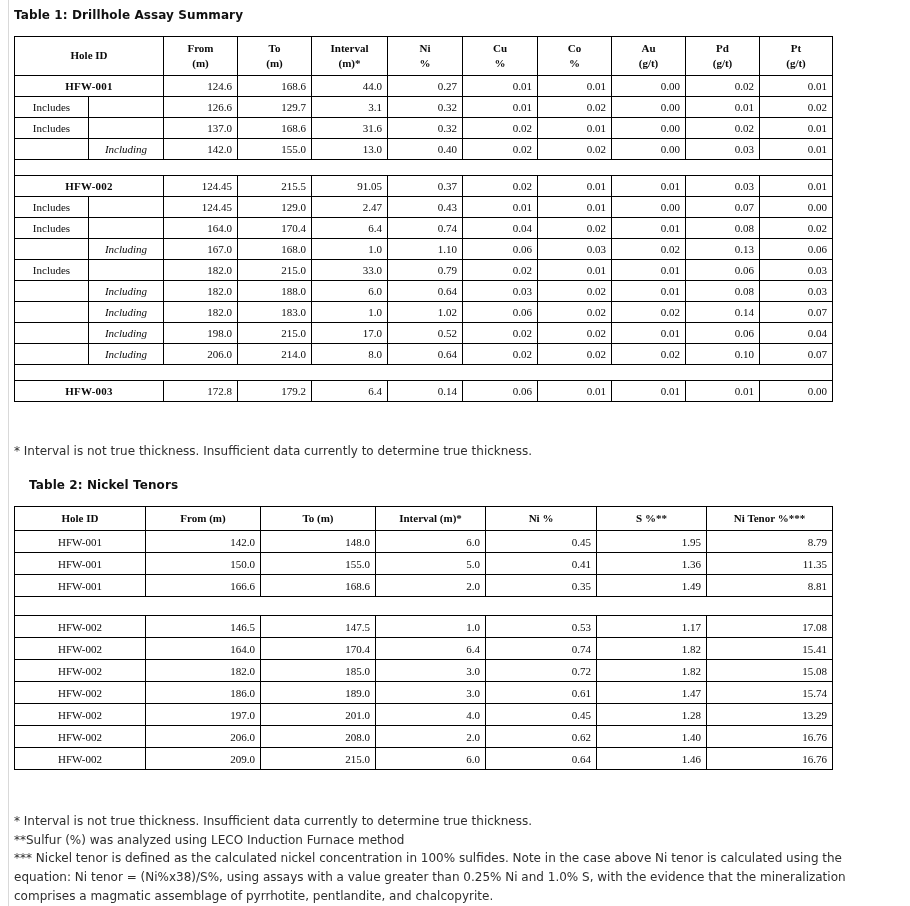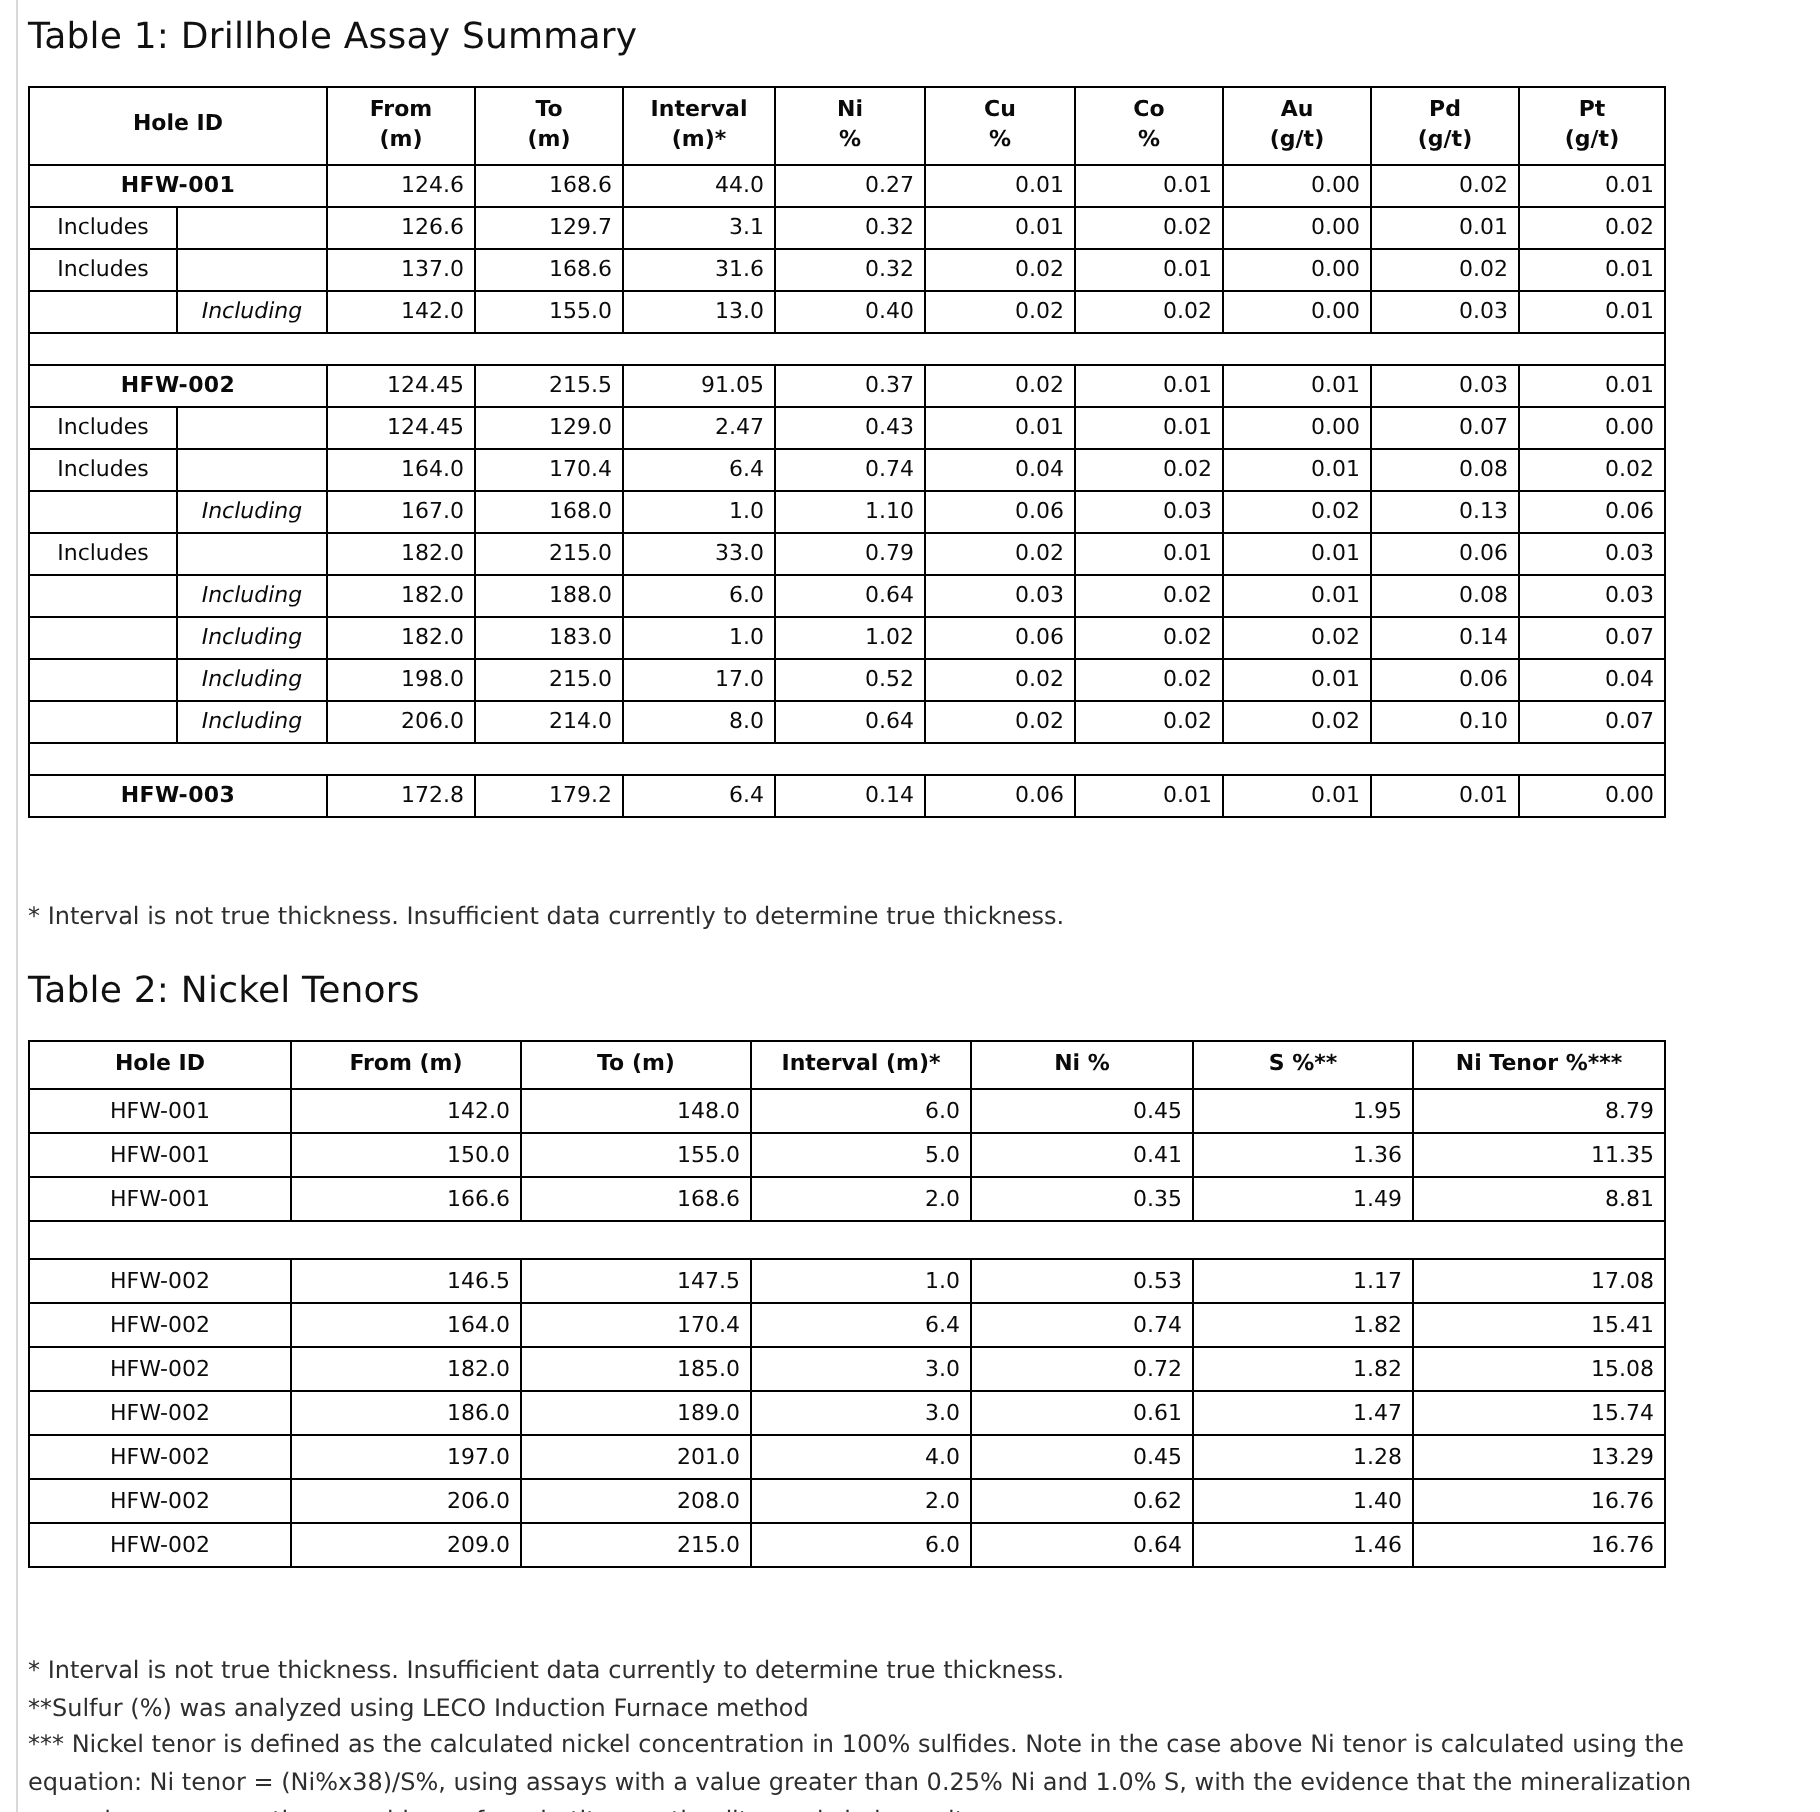--- a/index.html
+++ b/index.html
@@ -11,32 +11,33 @@
     color: #000;
   }
   .page {
     margin-left: 8px;
     border-left: 1px solid #d9d9d9;
     padding: 6px 12px 10px 5px;
     min-height: 906px;
     width: 902px;
   }
   .tbl-title {
-    font-size: 18px;
-    font-weight: normal;
+    font-size: 12px;
+    font-weight: bold;
     color: #111;
     margin: 2px 0 14px 0;
     letter-spacing: 0.1px;
   }
   table {
     border-collapse: collapse;
     table-layout: fixed;
     width: 818px;
     font-size: 11px;
     color: #0a0a0a;
+    font-family: Liberation Serif, serif;
   }
   th, td {
     border: 1px solid #000;
     overflow: hidden;
     vertical-align: middle;
     padding: 0;
   }
   th {
     font-weight: bold;
     text-align: center;
@@ -51,21 +52,21 @@
   tr.spacer-row td { height: 16px; }
   #table2 td.num, #table2 td.lbl { height: 22px; }
   #table2 tr.spacer-row td { height: 19px; }
   .note {
     font-size: 12px;
     color: #2e2e2e;
     line-height: 1.55;
   }
   .note-single { margin: 40px 0 18px 0; }
   .notes-block { margin-top: 42px; max-width: 866px; }
-  .title-2 { margin-top: 18px; }
+  .title-2 { margin-top: 18px; margin-left: 15px; }
   #table1 { margin-top: 0; }
   #table2 { margin-top: 0; }
 </style>
 </head>
 <body>
 
 <div class="page">
 
   <div class="tbl-title">Table 1: Drillhole Assay Summary</div>
 

